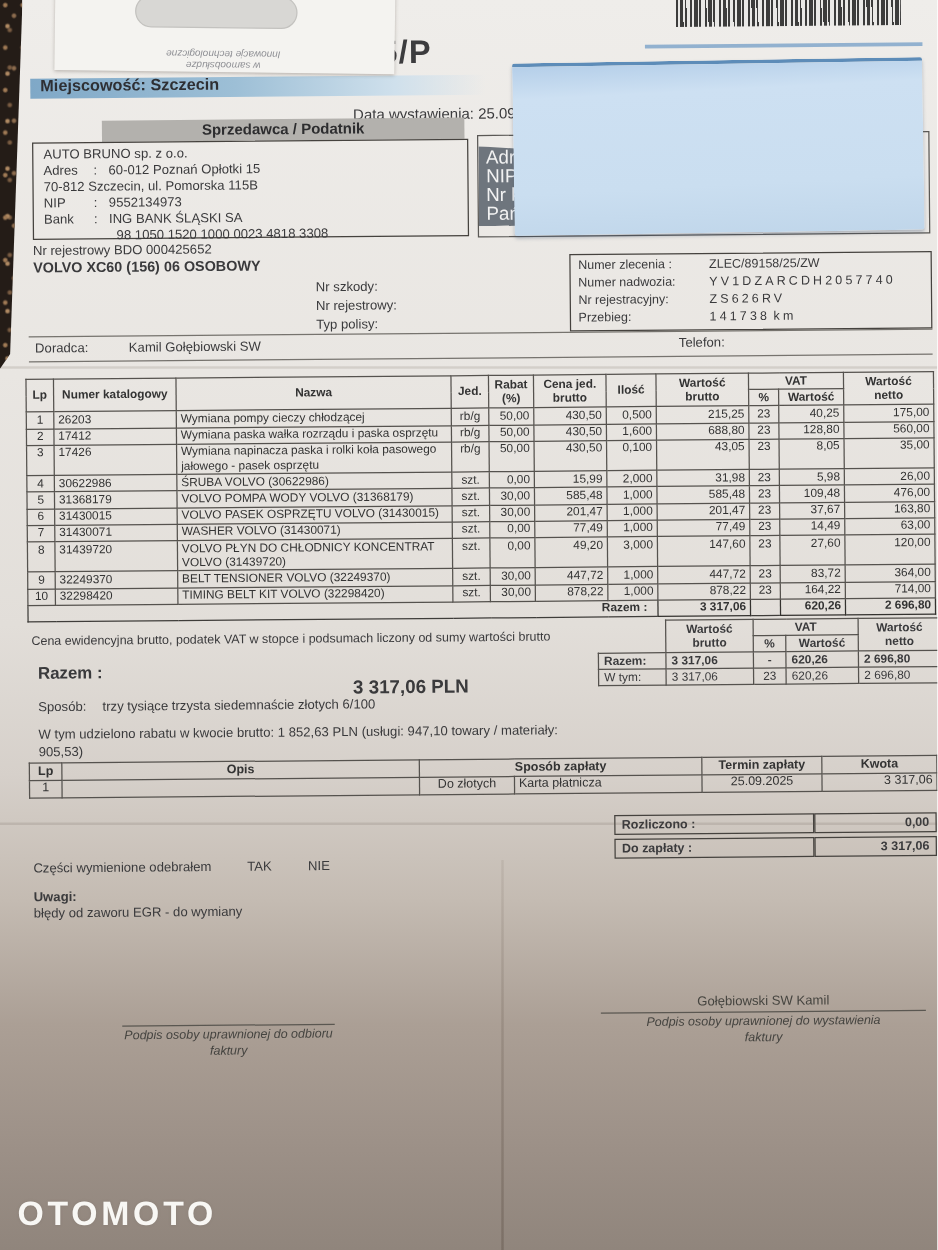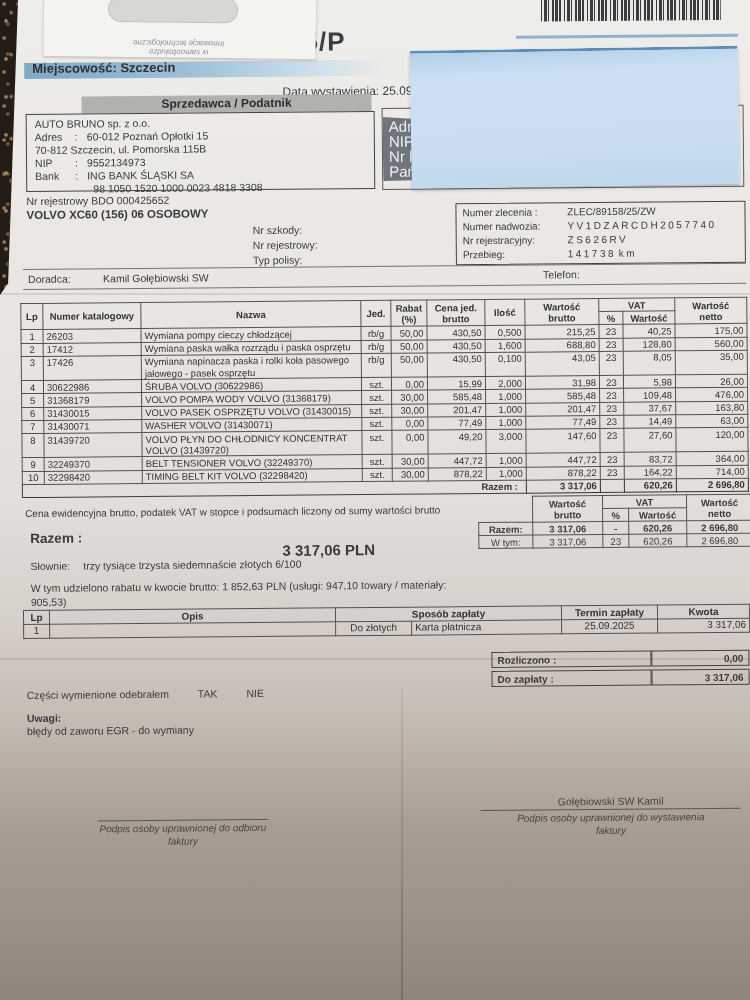--- a/index.html
+++ b/index.html
@@ -78,21 +78,21 @@
   .razem-lbl{text-align:right;font-weight:bold;padding-right:8px !important;}
   .tot{border:1.8px solid #34322f !important;font-weight:bold;text-align:right;}
   #items-table{position:absolute;left:22px;top:300px;}
 
   #vat-note{left:25px;top:505px;width:460px;font-size:10px;line-height:12.5px;}
   #vat-table{position:absolute;left:478px;top:497px;width:274px;font-size:9.5px;border:none;}
   #vat-table th,#vat-table td{border:1px solid #55524e;padding:0.5px 4px;}
   #vat-table .noborder{border:none !important;}
   .vlab{text-align:right;border:1px solid #55524e;}
   .vbold td{font-weight:bold;}
-  #vat-table td{text-align:center;}
+  #vat-table td{text-align:left;}
   #vat-table td.c-center{text-align:center;}
 
   #razem-label{left:30px;top:528px;font-size:13.5px;font-weight:bold;}
   #razem-value{left:282px;top:541px;font-size:15px;font-weight:bold;}
   #slownie-line{left:30px;top:557px;font-size:10.5px;}
   #slownie-line .lab{margin-right:10px;}
   #discount1{left:30px;top:579px;font-size:10.5px;}
   #discount2{left:30px;top:593px;font-size:10.5px;}
 
   #pay-table{position:absolute;left:22px;top:607px;font-size:10px;}
@@ -417,21 +417,21 @@
             <td class="c-center">23</td>
             <td class="c-right">620,26</td>
             <td class="c-right">2 696,80</td>
           </tr>
         </tbody>
     </table>
 
     <div class="abs" id="razem-label">Razem :</div>
     <div class="abs" id="razem-value">3 317,06 PLN</div>
     <div class="abs" id="slownie-line">
-      <span class="lab">Słownie:</span>
+      <span class="lab">Sposób:</span>
       <span>trzy tysiące trzysta siedemnaście złotych   6/100</span>
     </div>
     <div class="abs" id="discount1">W tym udzielono rabatu w kwocie brutto:  1 852,63 PLN  (usługi: 947,10   towary / materiały:</div>
     <div class="abs" id="discount2">905,53)</div>
 
     <table class="doc-table" id="pay-table">
       <colgroup>
           <col style="width:26px">
           <col style="width:286px">
           <col style="width:76px">
@@ -504,13 +504,14 @@
         <div>Innowacje technologiczne</div>
       </div>
     </div>
 
   </div>
 
   <div class="abs" id="edge-texture"></div>
   <div class="abs crease-h" style="top:293px"></div>
   <div class="abs crease-h" style="top:658px"></div>
   <div class="abs" id="crease-v"></div>
+  <div class="abs" id="watermark">OTOMOTO</div>
 </div>
 
 </body></html>

